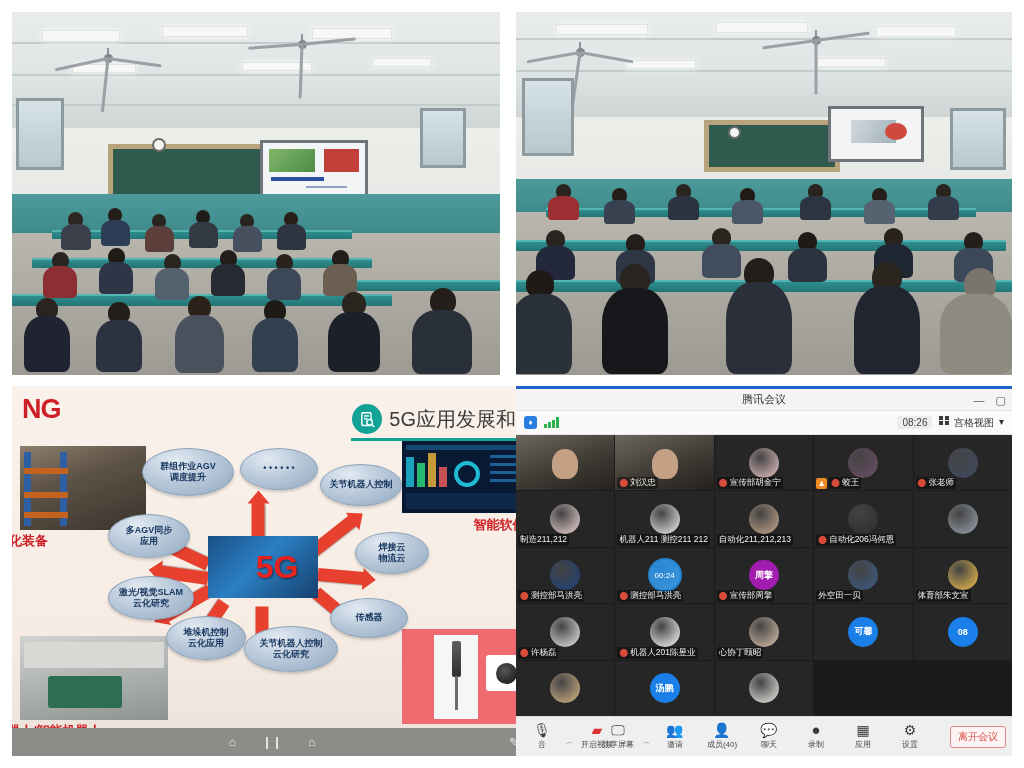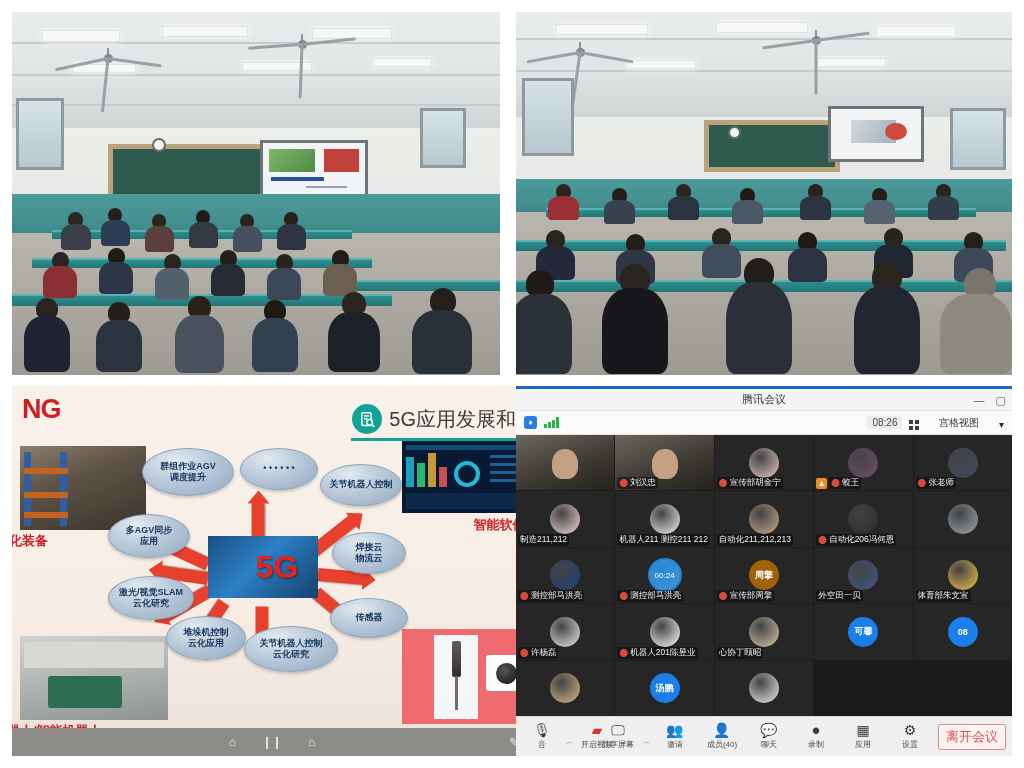--- a/index.html
+++ b/index.html
@@ -147,21 +147,21 @@
   .tm-sub { height:24px; background:#fafafa; display:flex; align-items:center;
      padding:0 8px; gap:7px; flex:0 0 auto; border-bottom:1px solid #e6e6e6; }
   .tm-sub .shield { width:13px; height:13px; border-radius:3px; background:#2a7de1;
      display:flex; align-items:center; justify-content:center; color:#fff;
      font-size:8px; }
   .tm-sub .sig { display:flex; align-items:flex-end; gap:1.5px; height:11px; }
   .tm-sub .sig i { width:2.5px; background:#2bb24c; display:block; }
   .tm-sub .spacer { flex:1; }
   .tm-sub .clock { font-size:10px; color:#444; background:#ececec; padding:1px 5px;
      border-radius:2px; }
-  .tm-sub .viewsel { display:flex; align-items:flex-end; gap:20px; font-size:10px;
+  .tm-sub .viewsel { display:flex; align-items:flex-start; gap:5px; font-size:10px;
      color:#333; }
   .tm-sub .viewsel .gicon { display:grid; grid-template-columns:repeat(2,4px);
      grid-template-rows:repeat(2,4px); gap:1.5px; }
   .tm-sub .viewsel .gicon i { background:#3c3c3c; display:block; }
 
   .tm-grid { flex:1; background:#1b1b1b; display:grid;
      grid-template-columns:repeat(5,1fr); grid-template-rows:repeat(5,1fr);
      gap:1px; overflow:hidden; }
   .cell { position:relative; background:#262626; overflow:hidden;
      display:flex; align-items:center; justify-content:center; }
@@ -187,21 +187,21 @@
      display:flex; align-items:center; position:relative; flex:0 0 auto; }
   .tm-bar .left { display:flex; align-items:flex-end; gap:2px; padding-left:4px; }
   .tm-bar .ctl { display:flex; flex-direction:column; align-items:center;
      width:44px; color:#4a4a4a; font-size:8px; gap:2px; }
   .tm-bar .ctl .gl { font-size:14px; line-height:14px; color:#3b3b3b; }
   .tm-bar .ctl.off .gl { color:#d33; }
   .tm-bar .car { font-size:7px; color:#777; padding-bottom:3px; }
   .tm-bar .mid { position:absolute; left:50%; transform:translateX(-50%);
      display:flex; align-items:flex-end; gap:3px; }
   .tm-bar .end { position:absolute; right:6px; top:50%; transform:translateY(-50%);
-     border:1px solid #e08a8a; color:#d9534f; font-size:13px; padding:3px 7px;
+     border:1px solid #e08a8a; color:#d9534f; font-size:10px; padding:3px 7px;
      border-radius:3px; background:#fdf3f3; white-space:nowrap; }
 </style>
 </head>
 <body>
 
 <div class="collage">
 
   <div class="quad q-tl">
     <div class="hall">
       <div class="ceiling"></div>
@@ -453,21 +453,21 @@
         <div class="node" style="left:228px;top:62px;width:78px;height:42px">
             <span>• • • • • •</span>
           </div>
         <div class="node" style="left:308px;top:78px;width:82px;height:42px">
             <span style="white-space:pre-line">关节机器人控制</span>
           </div>
         <div class="node" style="left:96px;top:128px;width:82px;height:44px">
             <span style="white-space:pre-line">多AGV同步
 应用</span>
           </div>
-        <div class="node" style="left:320px;top:146px;width:74px;height:42px">
+        <div class="node" style="left:343px;top:146px;width:74px;height:42px">
             <span style="white-space:pre-line">焊接云
 物流云</span>
           </div>
         <div class="node" style="left:96px;top:190px;width:86px;height:44px">
             <span style="white-space:pre-line">激光/视觉SLAM
 云化研究</span>
           </div>
         <div class="node" style="left:318px;top:212px;width:78px;height:40px">
             <span>传感器</span>
           </div>
@@ -594,21 +594,21 @@
           </div>
           <div class="cell">
             <div class="av" style="background: radial-gradient(circle at 38% 32%, rgba(255, 255, 255, 0.133), rgb(203, 179, 154));"></div>
             <div class="timer">00:24</div>
             <div class="nm">
               <span class="mic">⬤</span>
               <span class="txt">测控部马洪亮</span>
             </div>
           </div>
           <div class="cell">
-            <div class="av" style="background: #a16207;">周擎</div>
+            <div class="av" style="background: #a21caf;">周擎</div>
             <div class="nm">
               <span class="mic">⬤</span>
               <span class="txt">宣传部周擎</span>
             </div>
           </div>
           <div class="cell">
             <div class="av" style="background: radial-gradient(circle at 38% 32%, rgba(255, 255, 255, 0.133), rgb(60, 90, 134));"></div>
             <div class="nm">
               <span class="txt">外空田一贝</span>
             </div>

